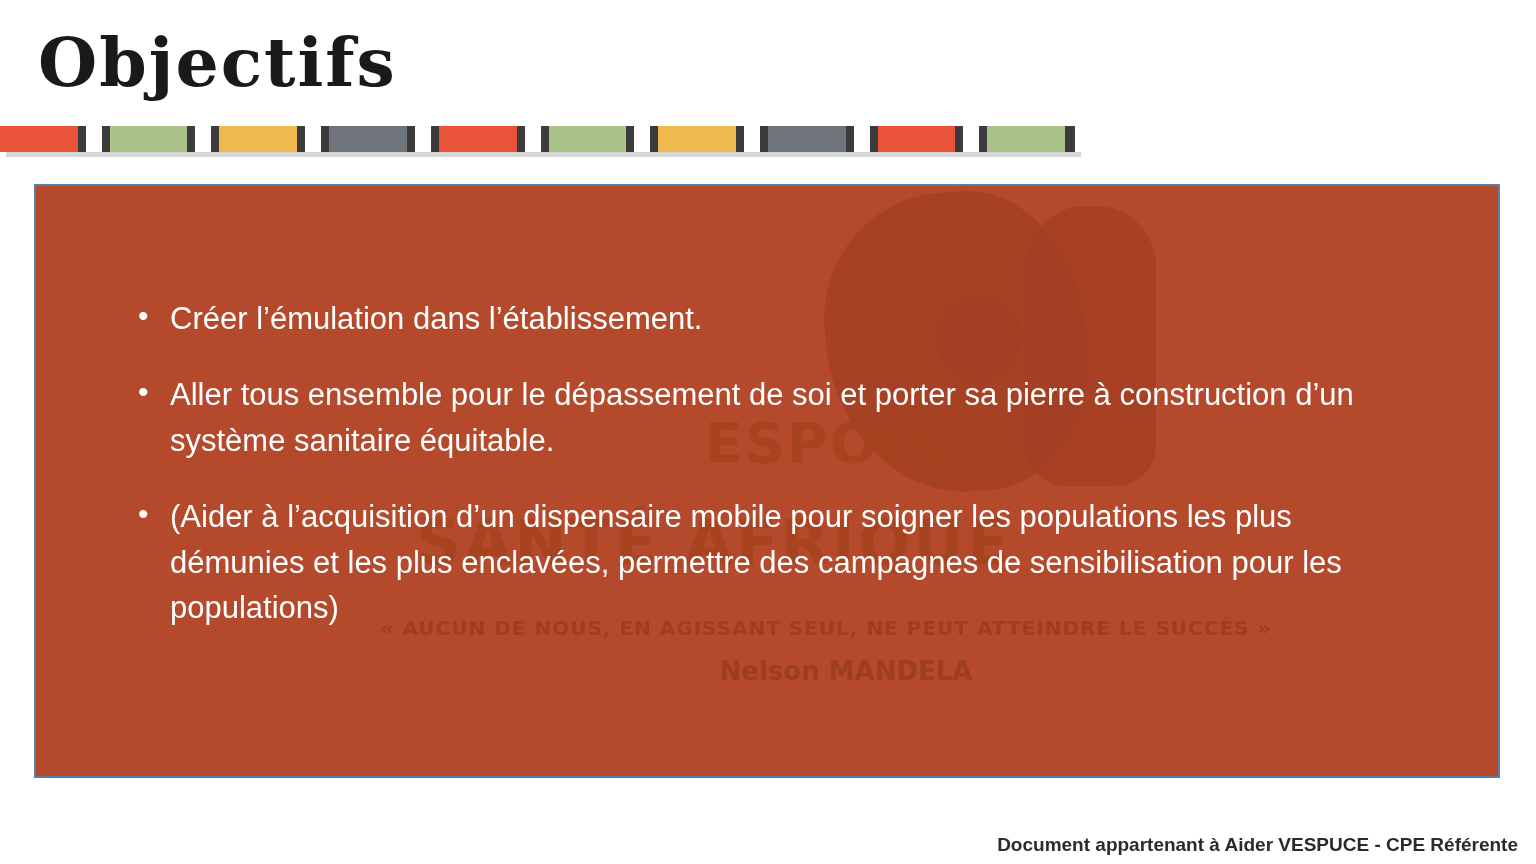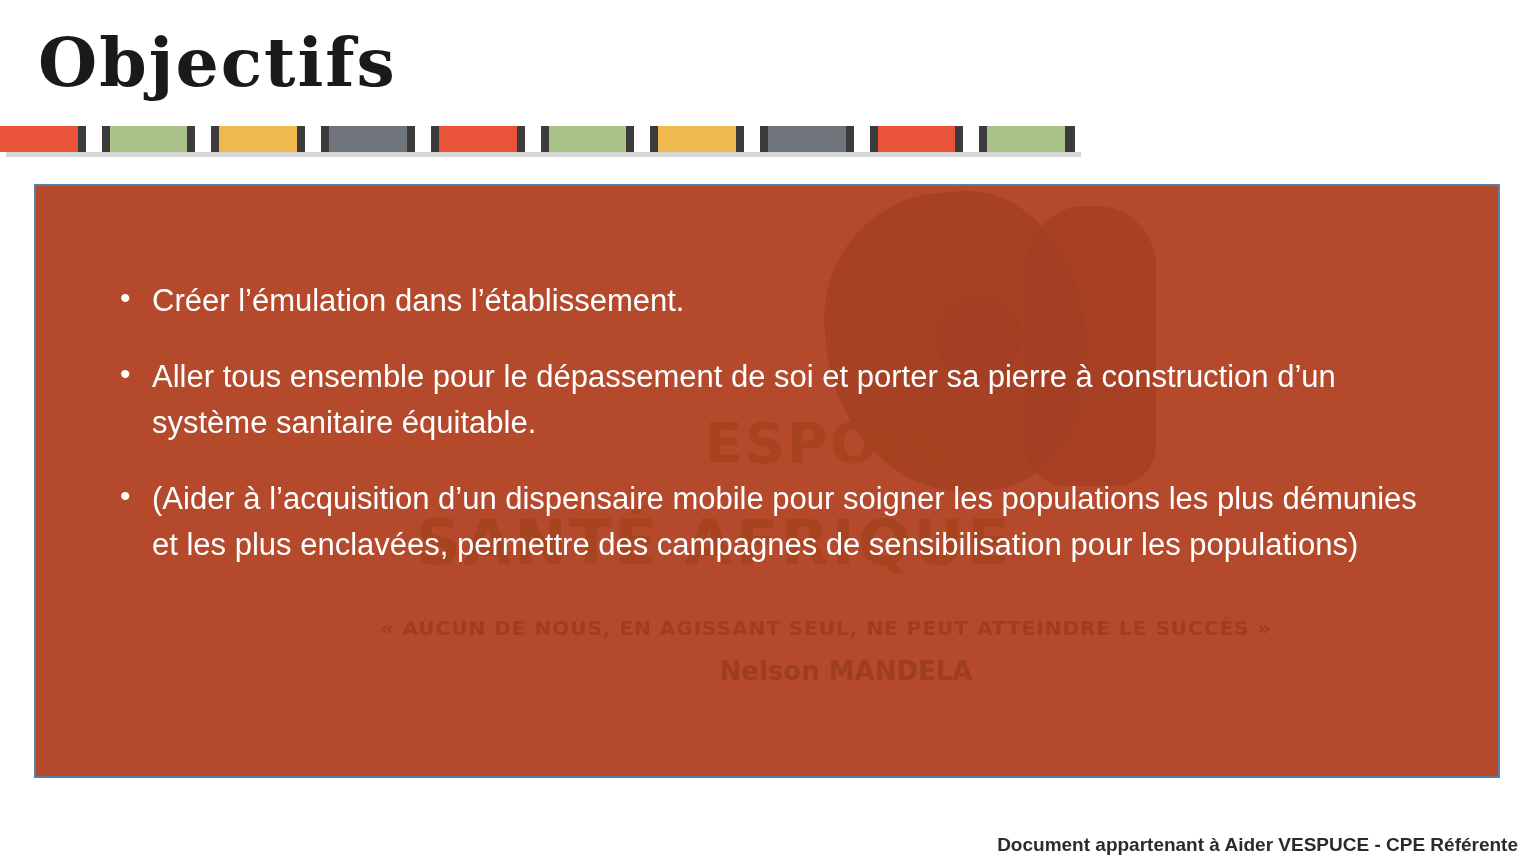--- a/index.html
+++ b/index.html
@@ -151,21 +151,21 @@
     font-family: "DejaVu Sans", sans-serif;
     font-weight: bold;
     font-size: 26px;
     color: #9d3e1d;
     opacity: .95;
   }
 
   
   .bullets {
     position: relative;
-    margin: 0;
+    margin: 18px;
     padding: 92px 70px 0 80px;
     list-style: none;
   }
   .bullet {
     position: relative;
     color: #ffffff;
     font-size: 31px;
     line-height: 1.48;
     margin-bottom: 30px;
     padding-left: 36px;

